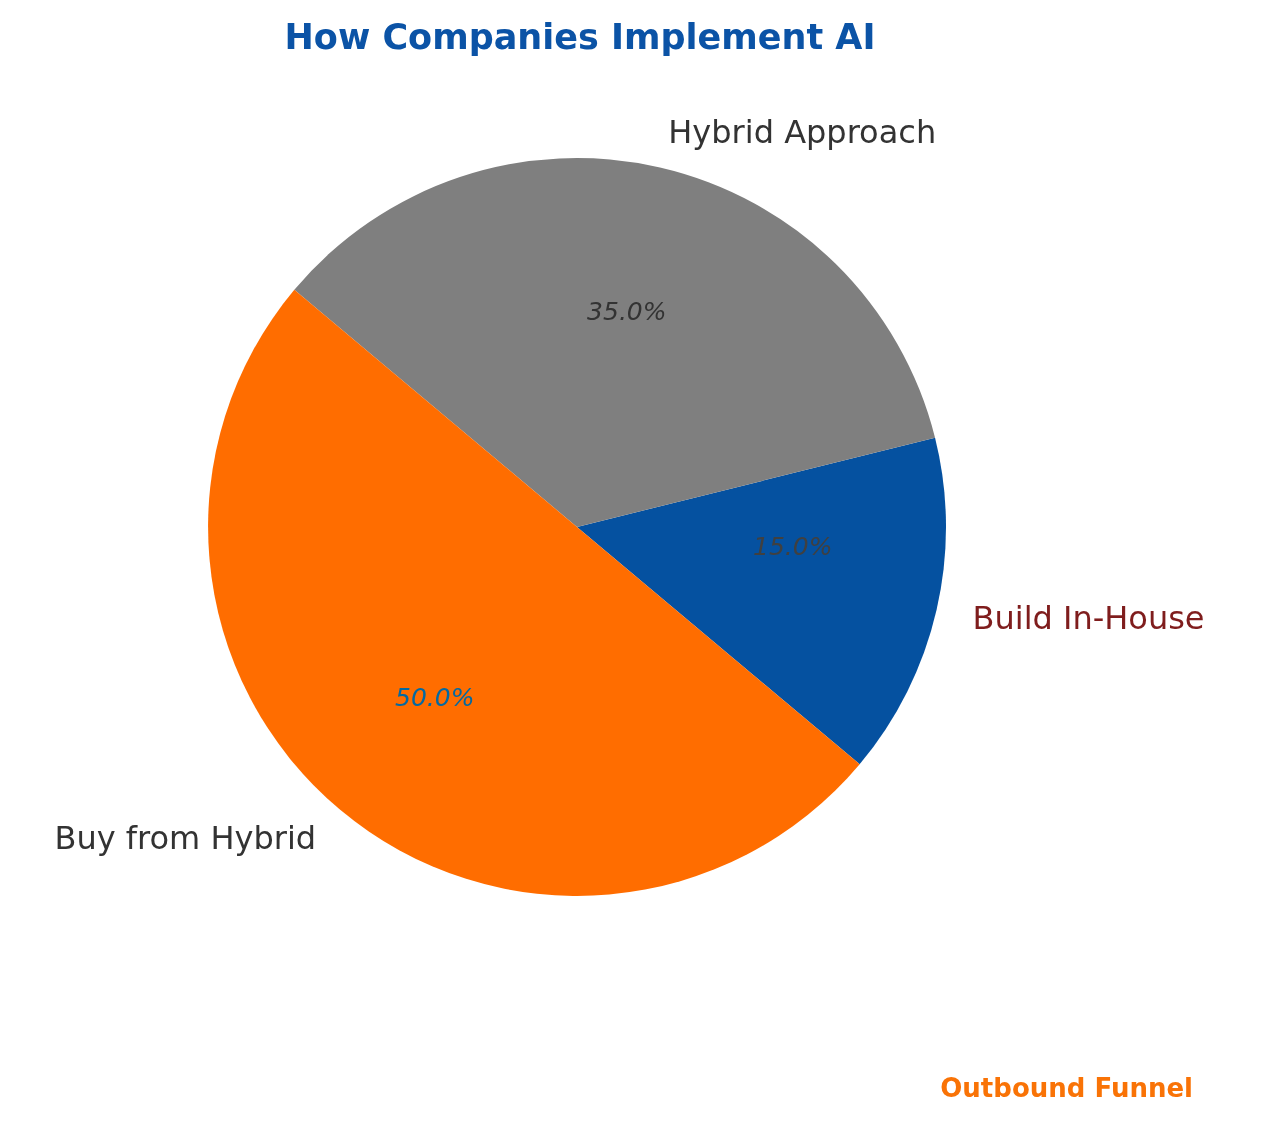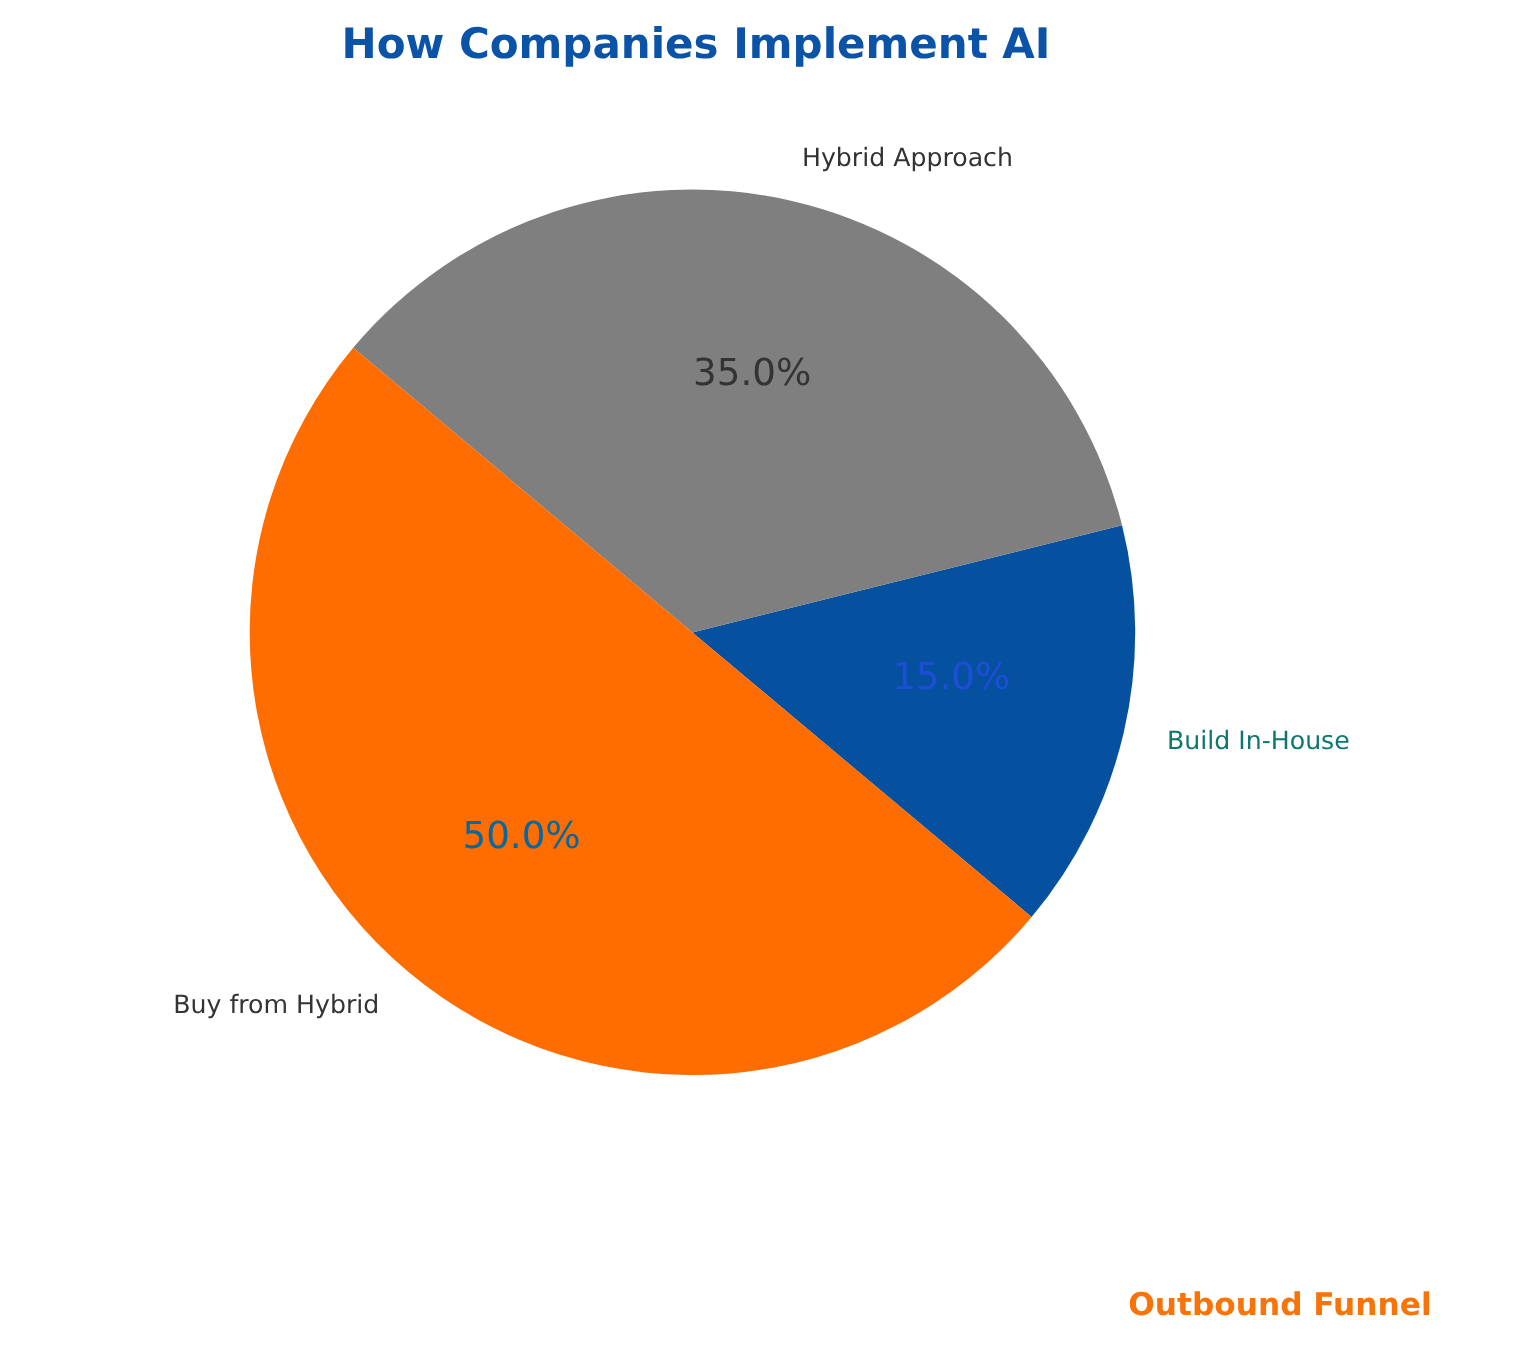--- a/index.html
+++ b/index.html
@@ -29,24 +29,25 @@
     position: absolute;
     left: 0;
     top: 0;
   }
   .pie-label {
     position: absolute;
     white-space: nowrap;
     line-height: 1;
   }
   .pie-cat-label {
-    font-size: 21px;
+    font-size: 32px;
   }
   .pie-pct-label {
-    font-size: 31px;
+    font-size: 25px;
+    font-style: italic;
   }
   .watermark {
     position: absolute;
     right: 35px;
     bottom: 21px;
     font-size: 26px;
     font-weight: bold;
     white-space: nowrap;
   }
 </style>
@@ -56,22 +57,22 @@
 <div class="canvas" style="background: rgb(255, 255, 255);">
   <div class="chart-title" style="color: rgb(11, 83, 166);">How Companies Implement AI</div>
 
   <svg class="pie-svg" width="1273" height="1124" viewBox="0 0 1273 1124">
       <path d="M 577 527 L 859.67 764.19 A 369 369 0 0 0 935.04 437.73 Z" fill="#0551A0"></path>
       <path d="M 577 527 L 935.04 437.73 A 369 369 0 0 0 294.33 289.81 Z" fill="#7F7F7F"></path>
       <path d="M 577 527 L 294.33 289.81 A 369 369 0 0 0 859.67 764.19 Z" fill="#FF6D00"></path>
     </svg>
 
   <div>
-      <div class="pie-label pie-pct-label" style="left: 792.7px; top: 565px; color: #1d4ed8; transform: translate(-50%, -50%);">15.0%</div>
-      <div class="pie-label pie-cat-label" style="left: 972.5px; top: 618.3px; color: #0f766e; transform: translate(0px, -50%);">Build In-House</div>
+      <div class="pie-label pie-pct-label" style="left: 792.7px; top: 546px; color: #404040; transform: translate(-50%, -50%);">15.0%</div>
+      <div class="pie-label pie-cat-label" style="left: 972.5px; top: 618.3px; color: #7f1d1d; transform: translate(0px, -50%);">Build In-House</div>
       <div class="pie-label pie-pct-label" style="left: 626.8px; top: 311.3px; color: rgb(51, 51, 51); transform: translate(-50%, -50%);">35.0%</div>
       <div class="pie-label pie-cat-label" style="left: 668.3px; top: 131.5px; color: rgb(51, 51, 51); transform: translate(0px, -50%);">Hybrid Approach</div>
       <div class="pie-label pie-pct-label" style="left: 434.7px; top: 696.6px; color: #0369a1; transform: translate(-50%, -50%);">50.0%</div>
       <div class="pie-label pie-cat-label" style="left: 316.1px; top: 837.9px; color: rgb(51, 51, 51); transform: translate(-100%, -50%);">Buy from Hybrid</div>
     </div>
 
   <div class="watermark" style="color: rgb(249, 115, 6);">Outbound Funnel</div>
 </div>
 
 </body></html>

